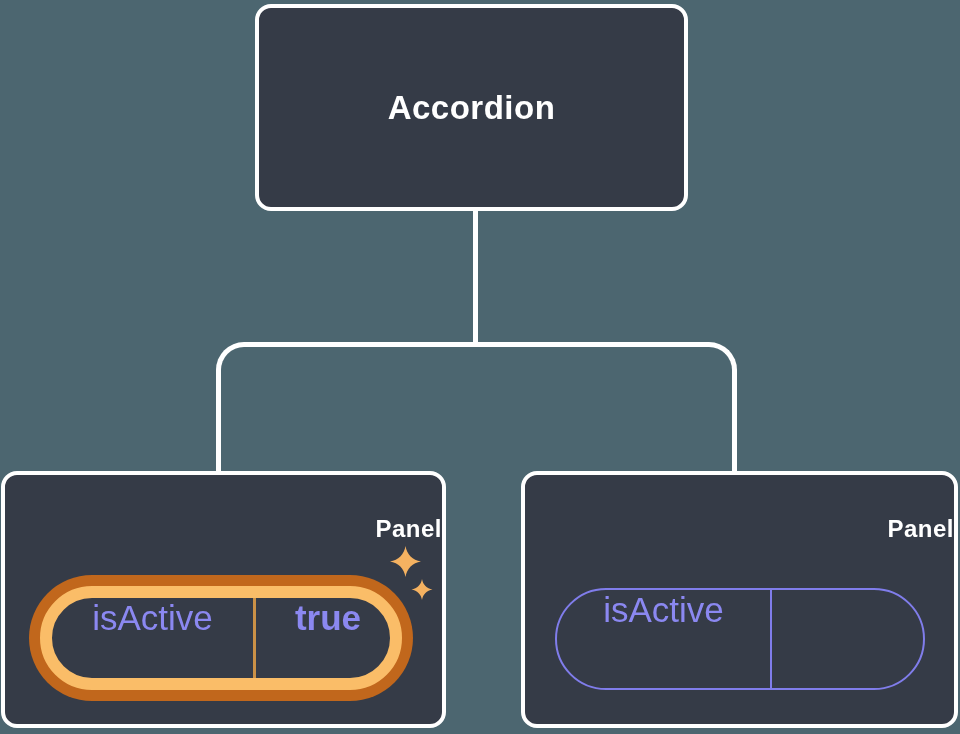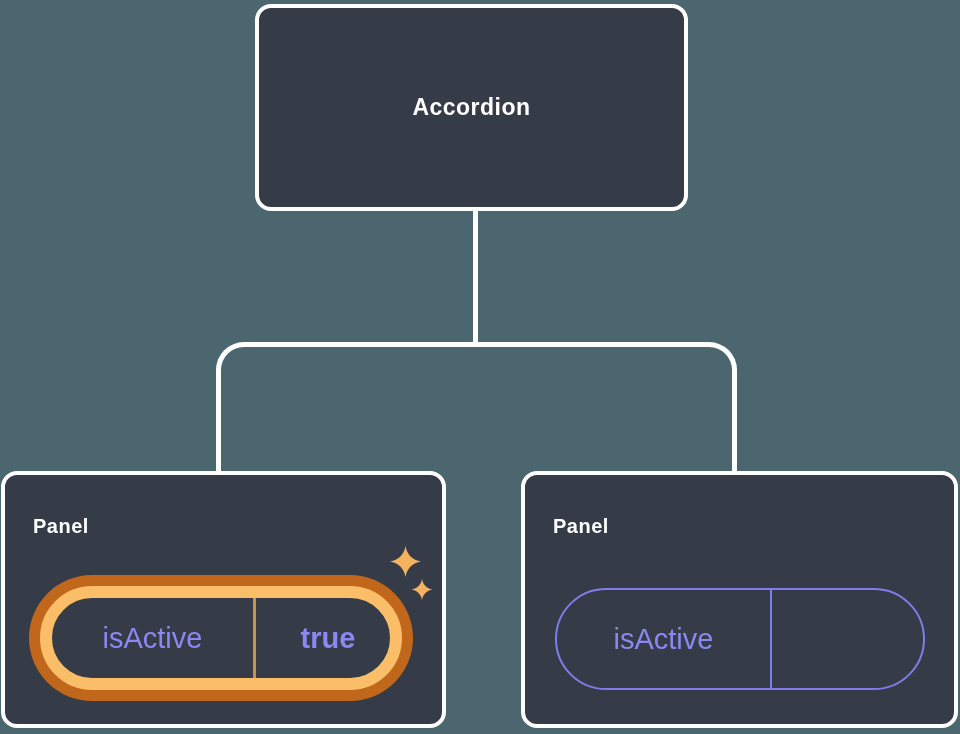--- a/index.html
+++ b/index.html
@@ -18,21 +18,21 @@
     border-radius: 16px;
     box-sizing: border-box;
   }
   .node-accordion {
     left: 255px; top: 4px;
     width: 433px; height: 207px;
     display: flex; align-items: center; justify-content: center;
   }
   .node-label {
     color: #FFFFFF;
-    font-size: 23px;
+    font-size: 33px;
     font-weight: 700;
     letter-spacing: 0.5px;
   }
   
   .stem {
     position: absolute;
     left: 473px; top: 209px;
     width: 5px; height: 136px;
     background: #FFFFFF;
   }
@@ -46,26 +46,25 @@
     border-radius: 28px 28px 0 0;
     box-sizing: border-box;
   }
   
   .panel { position: absolute; top: 471px; height: 257px; }
   .panel-left  { left: 1px;   width: 445px; }
   .panel-right { left: 521px; width: 437px; }
   .panel-title {
     position: absolute;
     top: 40px; left: 0; width: 100%;
-    text-align: left;
+    text-align: right;
     color: #FFFFFF;
-    font-size: 20px;
+    font-size: 24px;
     font-weight: 700;
     letter-spacing: 0.5px;
-    padding-left: 28px;
   }
   
   .pill-outer {
     position: absolute;
     left: 24px; top: 100px;
     width: 384px; height: 126px;
     background: #C1671C;
     border-radius: 63px;
     padding: 11px;
     box-sizing: border-box;
@@ -74,23 +73,23 @@
     width: 100%; height: 100%;
     background: #353B47;
     border: 12px solid #FABD68;
     border-radius: 52px;
     box-sizing: border-box;
     display: flex;
     align-items: stretch;
     overflow: hidden;
   }
   .cell {
-    display: flex; align-items: center; justify-content: center;
+    display: flex; justify-content: center;
     color: #8B88F1;
-    font-size: 29px;
+    font-size: 35px;
   }
   .cell-key-active { width: 201px; }
   .cell-value { flex: 1; padding-left: 10px; }
   .value-bold { font-weight: 700; }
   .divider-gold { width: 3px; background: #CB9147; }
   
   .sparkle { position: absolute; }
   .sparkle-large { left: 385px; top: 71px; }
   .sparkle-small { left: 406px; top: 104px; }
   

